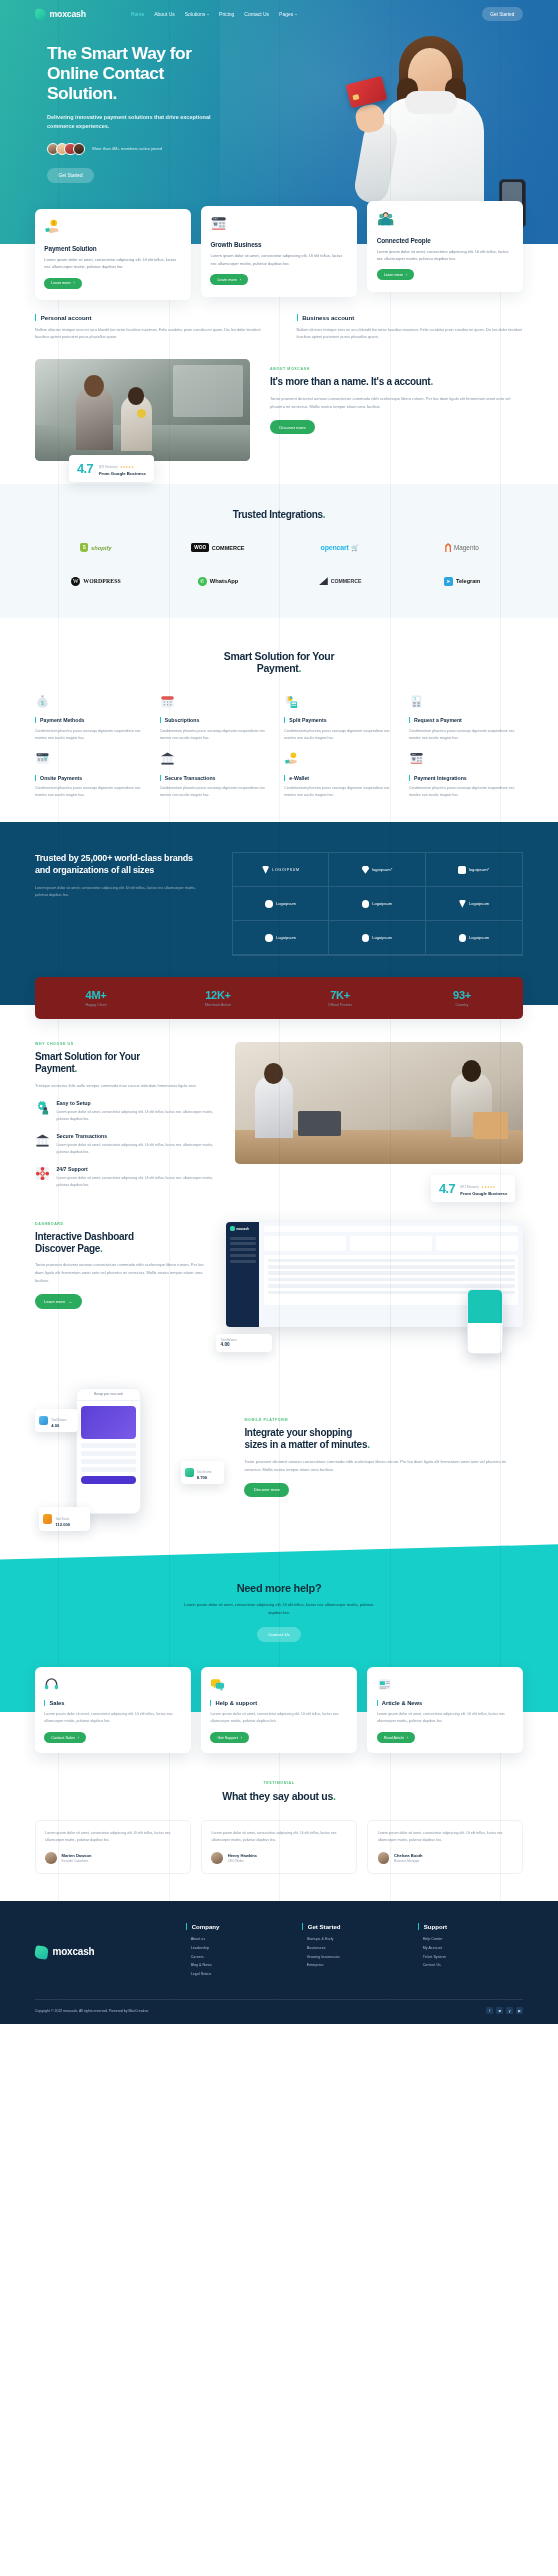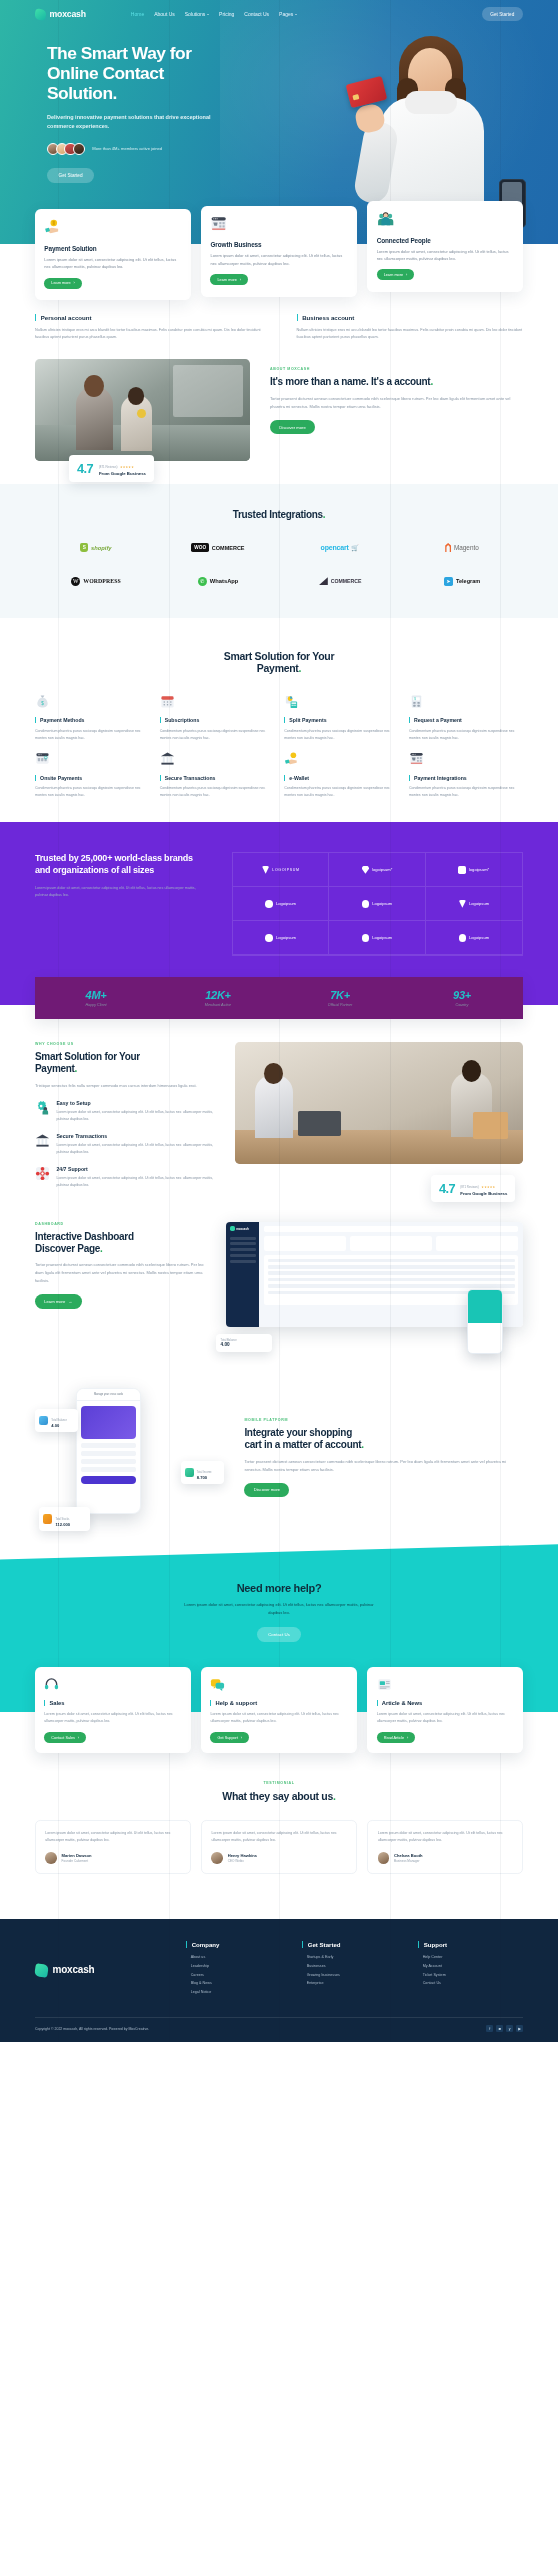--- a/index.html
+++ b/index.html
@@ -191,42 +191,42 @@
 
   
   .smart { padding:27px 35px 23px; }
   .smart-head { text-align:center; max-width:174px; margin:0 auto; }
   .smart-grid { margin-top:18.6px; display:grid; grid-template-columns:repeat(4,1fr); gap:9.3px 10.5px; }
   .sgrid-icon{width:15px;height:15px;margin-bottom:6.4px;}
   .sg-title { font-size:5.2px;font-weight:bold;color:#12293f;border-left:1.2px solid #21c2c7;padding-left:4.1px; }
   .sg-text { font-size:3.6px;line-height:1.95;color:#8593a2;margin-top:4.7px; }
 
   
-  .trusted { background:#6d28d9; padding:30px 35px 49px; display:flex; gap:23px; position:relative;}
+  .trusted { background:#0c4a6e; padding:30px 35px 49px; display:flex; gap:23px; position:relative;}
   .tr-left { width:174px; }
   .tr-title { font-size:9px;line-height:1.35;font-weight:bold;color:#fff;letter-spacing:-0.2px;}
   .tr-text { font-size:3.7px;line-height:1.9;color:#9fb0c2;margin-top:8.1px;}
   .tr-grid { flex:1; display:grid; grid-template-columns:repeat(3,1fr); border:0.6px solid rgba(255,255,255,.12); }
   .tr-cell { height:34px; display:flex;align-items:center;justify-content:center;gap:2.9px;
     border-right:0.6px solid rgba(255,255,255,.12); border-bottom:0.6px solid rgba(255,255,255,.12);
     color:#fff; cursor:pointer;}
   .tr-cell:nth-child(3n){border-right:none;}
   .tr-cell:nth-child(n+10){border-bottom:none;}
   .tr-mark{width:7.6px;height:7.6px;background:#fff;border-radius:1.7px;}
   .tr-mark.round{border-radius:50%;}
   .tr-mark.shield{clip-path:polygon(50% 100%,0 32%,12% 0,88% 0,100% 32%);}
   .tr-mark.tri{clip-path:polygon(0 0,100% 0,50% 100%);}
   .tr-label{font-size:4.1px;}
   .tr-label.caps{font-size:3.6px;letter-spacing:0.6px;}
 
   
   .stats-wrap { padding:0 35px; margin-top:-28px; position:relative; z-index:6;}
   .stats {
-    background:#701a75;border-radius:0;box-shadow:0 4.7px 15px rgba(19,41,63,.10);
-    display:flex; padding:11.6px 0;font-style:italic;
+    background:#7f1d1d;border-radius:5px;box-shadow:0 4.7px 15px rgba(19,41,63,.10);
+    display:flex; padding:11.6px 0;
   }
   .stat { flex:1; text-align:center; }
   .stat-num { font-size:11px;font-weight:bold;color:#1fc3c9;letter-spacing:-0.3px;}
   .stat-label { font-size:3.7px;color:#8593a2;margin-top:2.3px;}
 
   
   .why { padding:23px 35px 5.8px; display:flex; gap:20px; }
   .why-left { width:180px; }
   .feat { display:flex; gap:6.4px; margin-top:10.5px; }
   .feat-icon { width:15px;height:15px;flex:none; }
@@ -312,21 +312,21 @@
   .help-text{font-size:4px;line-height:1.9;color:#0c4a52;margin:7px auto 0;max-width:192px;}
   .help-btn{margin-top:10.5px;background:rgba(255,255,255,.25);border:none;color:#fff;font-size:4.4px;padding:5.2px 11.6px;border-radius:11.6px;cursor:pointer;font-family:inherit;}
 
   .help-cards { padding:0 35px; margin-top:-45px; position:relative; z-index:6; display:flex; gap:10.5px; }
   .hc { flex:1; background:#fff;border-radius:5.8px;box-shadow:0 4.7px 15px rgba(19,41,63,.12);padding:9.3px; }
   .hc-icon{width:15px;height:15px;margin-bottom:6.4px;}
   .hc-title{font-size:5.8px;font-weight:bold;color:#12293f;border-left:1.2px solid #21c2c7;padding-left:4.1px;}
   .hc-text{font-size:3.7px;line-height:1.9;color:#8593a2;margin-top:5.2px;}
 
   
-  .testi { padding:28px 35px 45px; text-align:center; }
+  .testi { padding:28px 35px 27px; text-align:center; }
   .testi-grid { margin-top:17.4px; display:flex; gap:10.5px; }
   .tc { flex:1; background:#fff;border:0.6px solid #eef2f6;border-radius:5.2px;padding:9.3px; text-align:left;}
   .tc-text{font-size:3.6px;line-height:1.95;color:#8593a2;}
   .tc-person{display:flex;align-items:center;gap:4.7px;margin-top:8.1px;}
   .tc-av{width:11.6px;height:11.6px;border-radius:50%;background:linear-gradient(150deg,#cbb49c,#7a5c42);}
   .tc-name{font-size:4.1px;font-weight:bold;color:#12293f;}
   .tc-role{font-size:3.1px;color:#97a3b0;margin-top:1.2px;}
 
   
   .footer { background:#10263f; padding:22px 35px 0; }
@@ -911,21 +911,21 @@
         <span>
           <span class="mini-l">Total Stocks</span>
           <div class="mini-v">112.000</div>
         </span>
       </div>
     </div>
     <div style="flex:1">
       <div class="eyebrow">MOBILE PLATFORM</div>
       <h2 class="sec-title">
         <span>Integrate your shopping</span><br>
-        <span>cart in a matter of account</span><span class="dot-green">.</span>
+        <span>sizes in a matter of minutes</span><span class="dot-green">.</span>
       </h2>
       <p class="sec-text">Tortor praesent dictumst aenean consectetuer commodo nibh scelerisque libero rutrum. Per leo diam ligula elit fermentum amet ante vel pharetra mi senectus. Mollis nostra tempor etiam urna facilisis.</p>
       <button class="pill-green" style="margin-top:9.3px;padding:4.7px 9.3px;font-size:4.1px">Discover more</button>
     </div>
   </section>
 
   <section class="help">
     <h2 class="help-title">Need more help?</h2>
     <p class="help-text">Lorem ipsum dolor sit amet, consectetur adipiscing elit. Ut elit tellus, luctus nec ullamcorper mattis, pulvinar dapibus leo.</p>
     <button class="help-btn">Contact Us</button>

